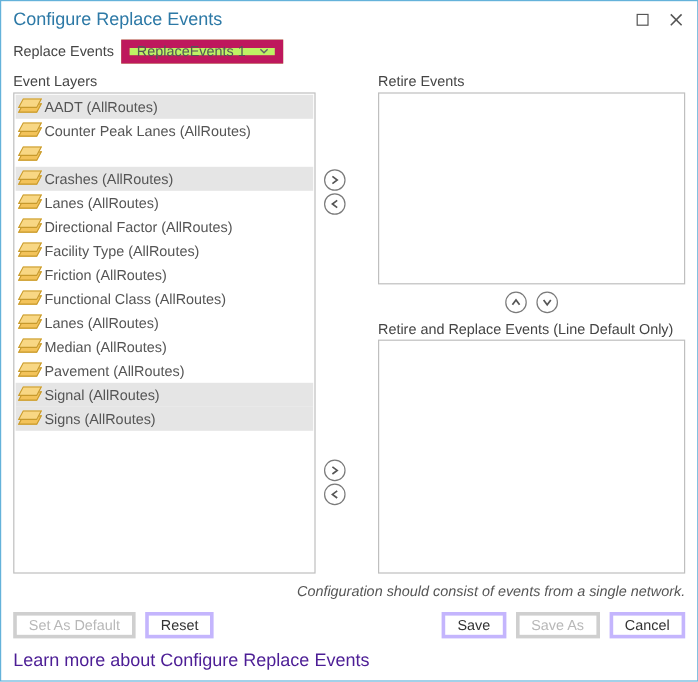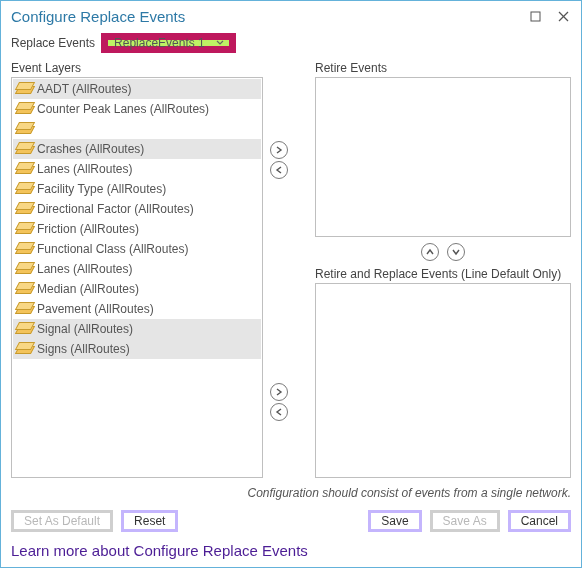--- a/index.html
+++ b/index.html
@@ -252,25 +252,25 @@
             <div class="list-item selected">
               <span class="layer-icon"></span>
               <span>Crashes (AllRoutes)</span>
             </div>
             <div class="list-item">
               <span class="layer-icon"></span>
               <span>Lanes (AllRoutes)</span>
             </div>
             <div class="list-item">
               <span class="layer-icon"></span>
+              <span>Directional Factor (AllRoutes)</span>
+            </div>
+            <div class="list-item">
+              <span class="layer-icon"></span>
               <span>Facility Type (AllRoutes)</span>
-            </div>
-            <div class="list-item">
-              <span class="layer-icon"></span>
-              <span>Directional Factor (AllRoutes)</span>
             </div>
             <div class="list-item">
               <span class="layer-icon"></span>
               <span>Friction (AllRoutes)</span>
             </div>
             <div class="list-item">
               <span class="layer-icon"></span>
               <span>Functional Class (AllRoutes)</span>
             </div>
             <div class="list-item">

